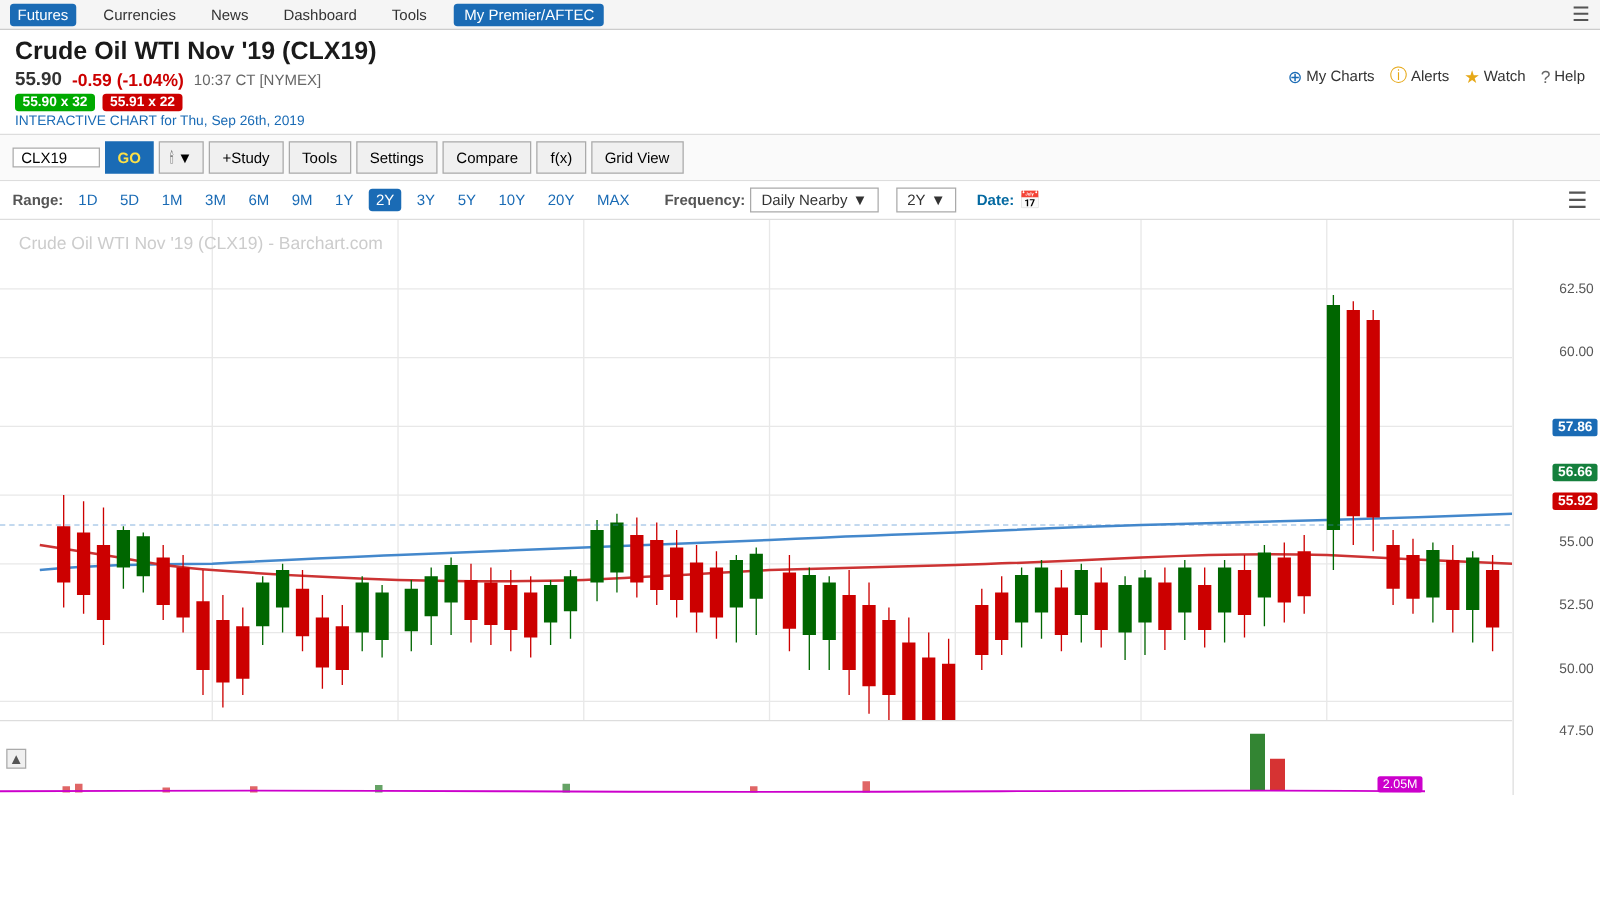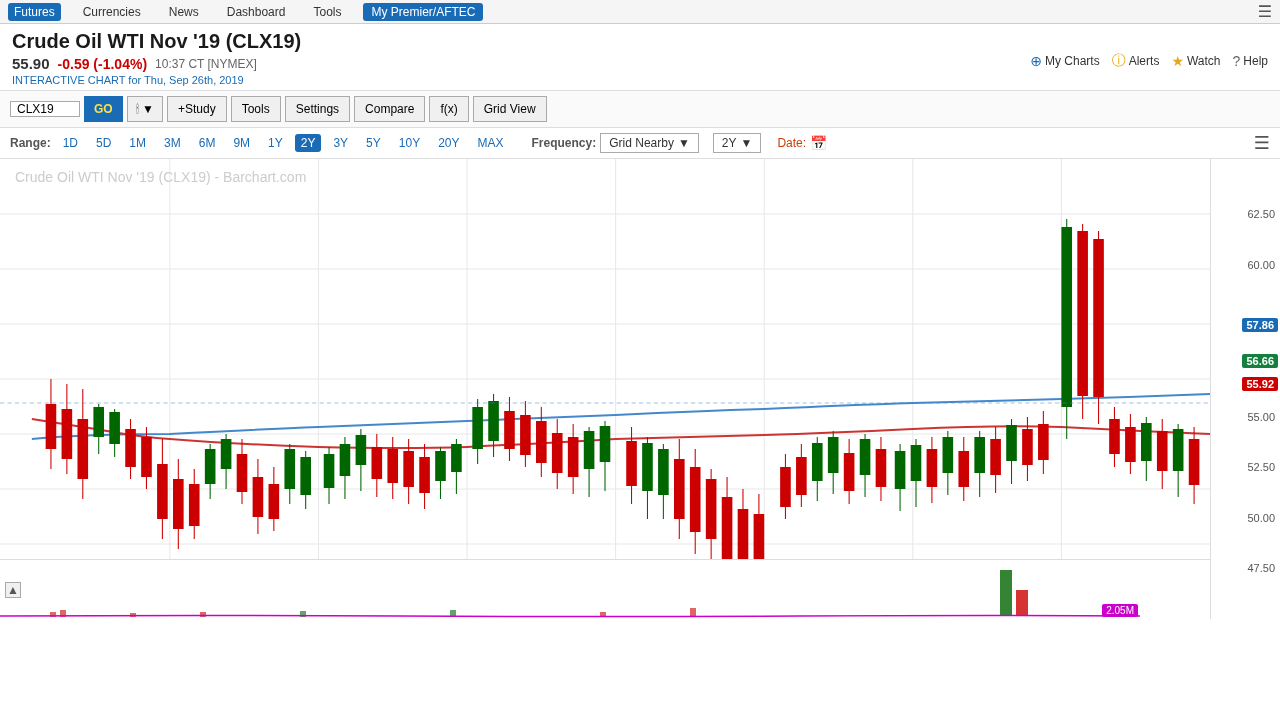--- a/index.html
+++ b/index.html
@@ -207,21 +207,21 @@
       cursor: pointer;
       background: #fff;
       gap: 4px;
     }
     .date-section {
       display: flex;
       align-items: center;
       gap: 4px;
       margin-left: 10px;
     }
-    .date-label { color: #c2410c; font-weight: normal; }
+    .date-label { color: #0369a1; font-weight: bold; }
     .range-right { margin-left: auto; display: flex; align-items: center; }
     .hamburger-icon { font-size: 18px; color: #555; cursor: pointer; }
     .chart-main {
       flex: 1;
       position: relative;
       overflow: hidden;
     }
     .chart-title {
       position: absolute;
       top: 10px;
@@ -300,20 +300,24 @@
 </div>
 
 <div class="header-section" style="position:relative; padding-right:220px;">
   <div class="instrument-title">Crude Oil WTI Nov '19 (CLX19)</div>
   <div class="price-row">
     <span class="price-main">55.90</span>
     <span class="price-change">
       <span>-0.59</span> <span>(-1.04%)</span>
     </span>
     <span class="price-time">10:37 CT [NYMEX]</span>
+  </div>
+  <div class="price-row" style="margin-top:3px; gap:6px;">
+    <span class="price-badge">55.90 x 32</span>
+    <span class="price-badge2">55.91 x 22</span>
   </div>
   <div class="interactive-label">
     <span>INTERACTIVE CHART</span> <span>for Thu, Sep 26th, 2019</span>
   </div>
 
   <div class="header-actions">
     <a href="#" class="header-action-btn">
       <span class="icon my-charts-icon">⊕</span>
       <span>My Charts</span>
     </a>
@@ -360,21 +364,21 @@
   <a href="#" class="range-btn active">2Y</a>
   <a href="#" class="range-btn">3Y</a>
   <a href="#" class="range-btn">5Y</a>
   <a href="#" class="range-btn">10Y</a>
   <a href="#" class="range-btn">20Y</a>
   <a href="#" class="range-btn">MAX</a>
 
   <div class="freq-section">
     <span class="freq-label">Frequency:</span>
     <div class="freq-select">
-      <span>Grid Nearby</span>
+      <span>Daily Nearby</span>
       <span>▼</span>
     </div>
   </div>
 
   <div style="display:flex;align-items:center;gap:4px;margin-left:8px;">
     <div class="freq-select">
       <span>2Y</span>
       <span>▼</span>
     </div>
   </div>

